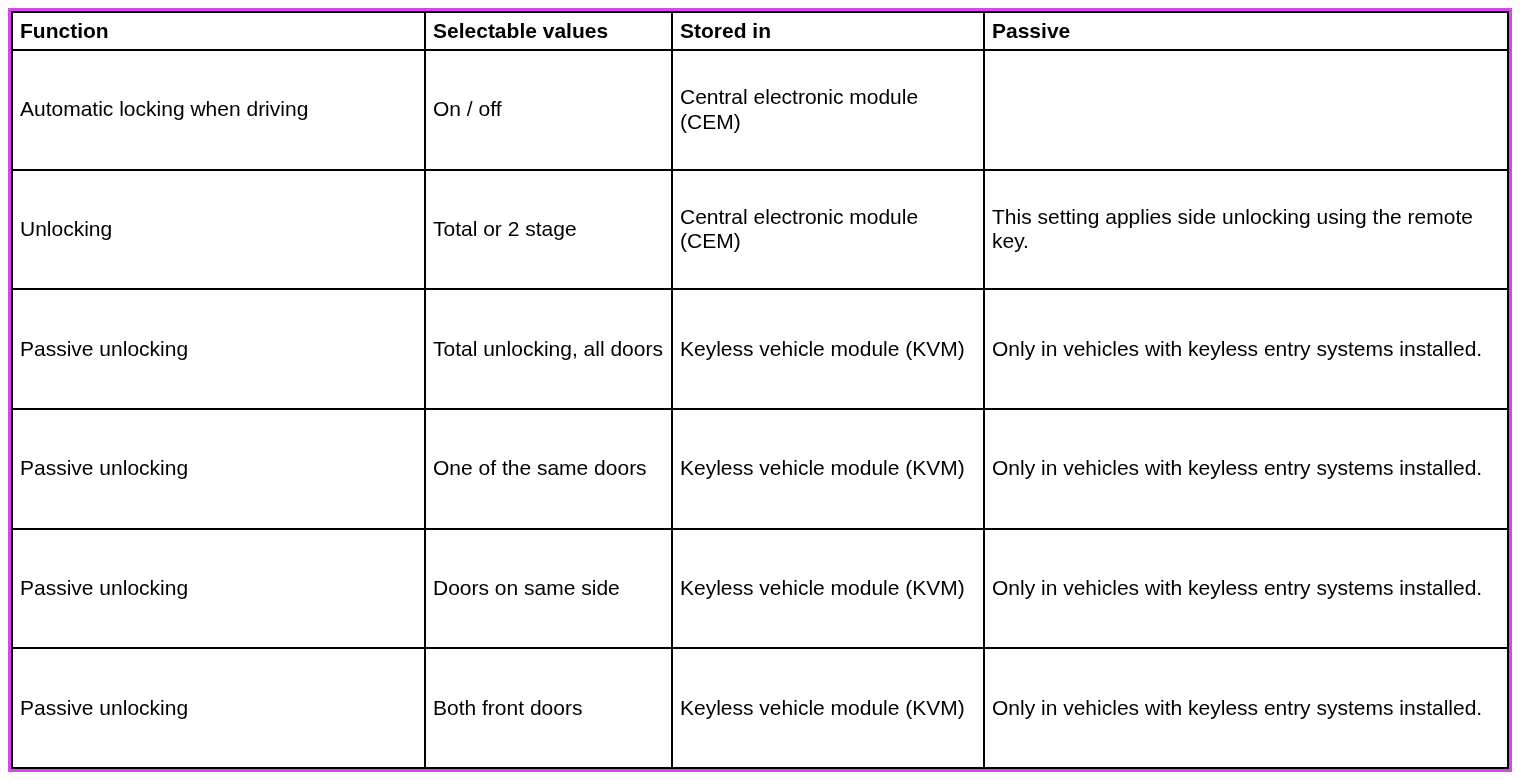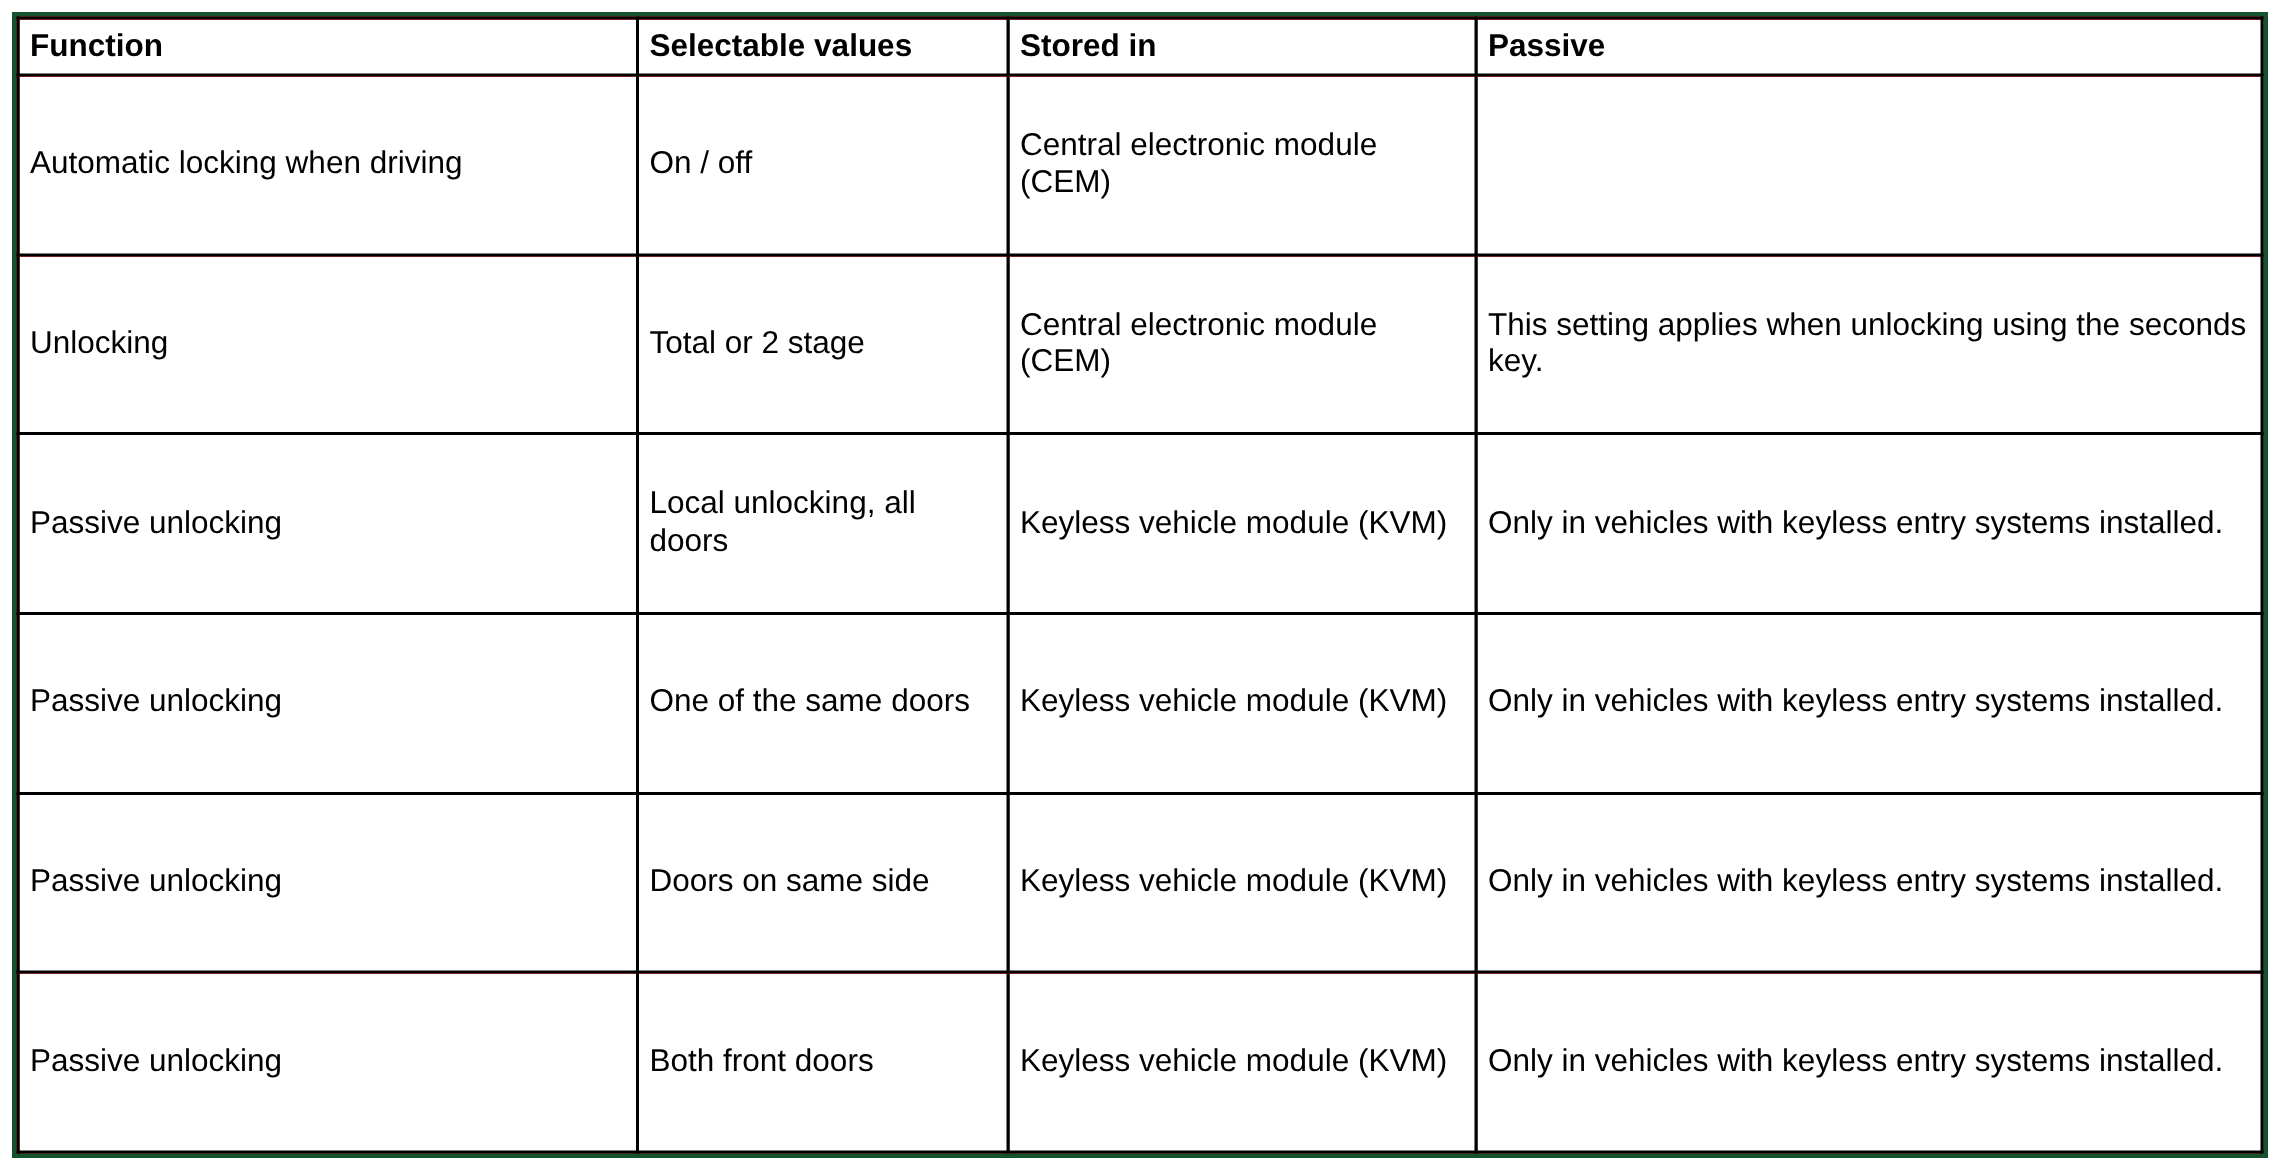--- a/index.html
+++ b/index.html
@@ -11,22 +11,22 @@
     font-family: "Liberation Sans", sans-serif;
     color: #000000;
   }
   .table-wrap {
     position: absolute;
     left: 8px;
     top: 8px;
     width: 1504px;
     height: 764px;
     box-sizing: border-box;
-    border: 3px solid #14532d;
-    background: #ef4444;
+    border: 3px solid #d946ef;
+    background: #a3a3a3;
   }
   table.settings {
     border-collapse: collapse;
     table-layout: fixed;
     width: 100%;
     height: 100%;
   }
   table.settings th,
   table.settings td {
     border: 2px solid #000000;
@@ -74,25 +74,25 @@
         <tr>
           <td>Automatic locking when driving</td>
           <td>On / off</td>
           <td>Central electronic module (CEM)</td>
           <td></td>
         </tr>
         <tr>
           <td>Unlocking</td>
           <td>Total or 2 stage</td>
           <td>Central electronic module (CEM)</td>
-          <td>This setting applies when unlocking using the seconds key.</td>
+          <td>This setting applies side unlocking using the remote key.</td>
         </tr>
         <tr>
           <td>Passive unlocking</td>
-          <td>Local unlocking, all doors</td>
+          <td>Total unlocking, all doors</td>
           <td>Keyless vehicle module (KVM)</td>
           <td>Only in vehicles with keyless entry systems installed.</td>
         </tr>
         <tr>
           <td>Passive unlocking</td>
           <td>One of the same doors</td>
           <td>Keyless vehicle module (KVM)</td>
           <td>Only in vehicles with keyless entry systems installed.</td>
         </tr>
         <tr>

